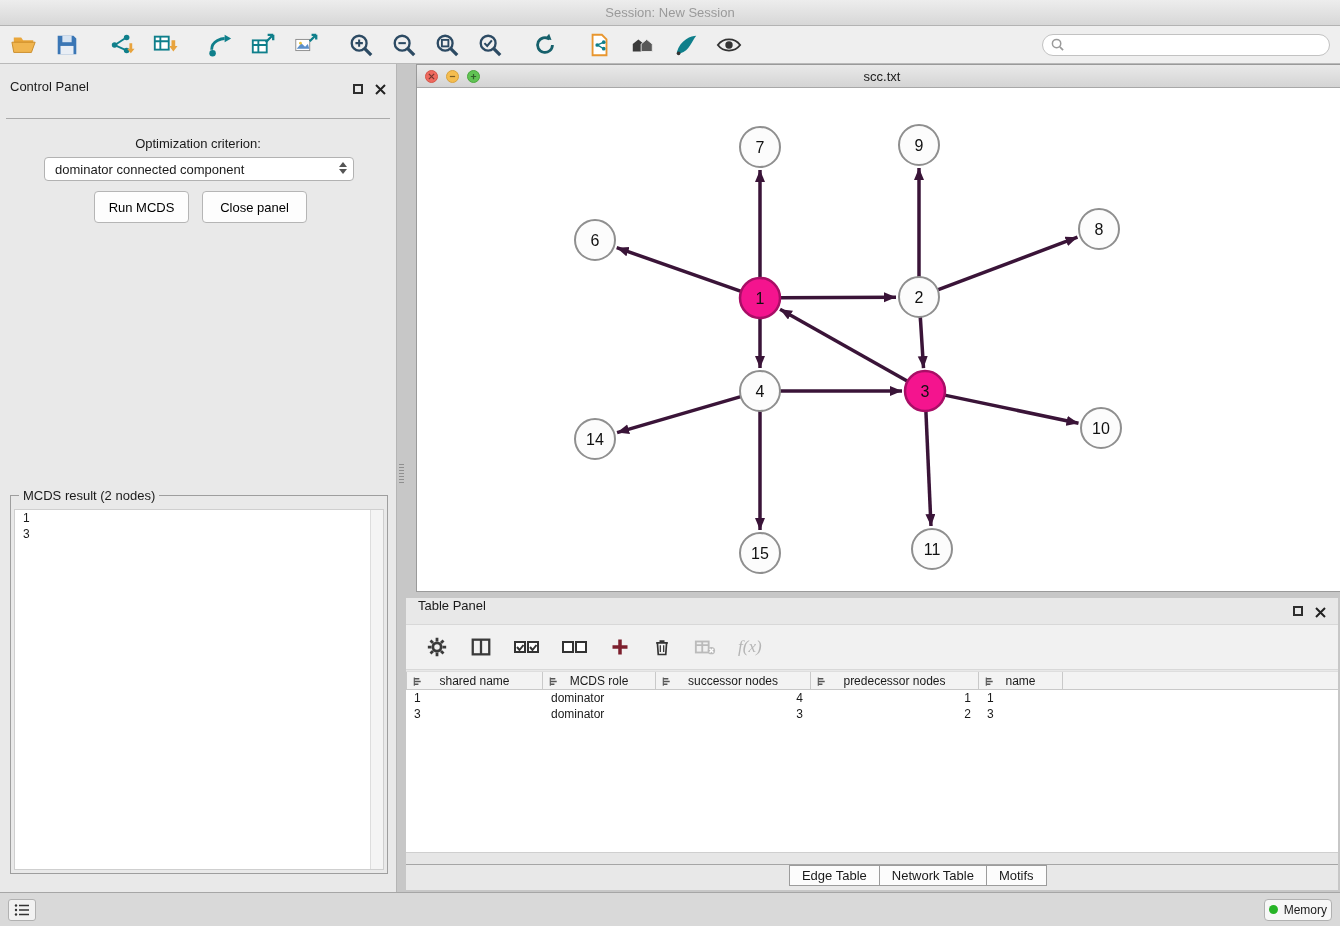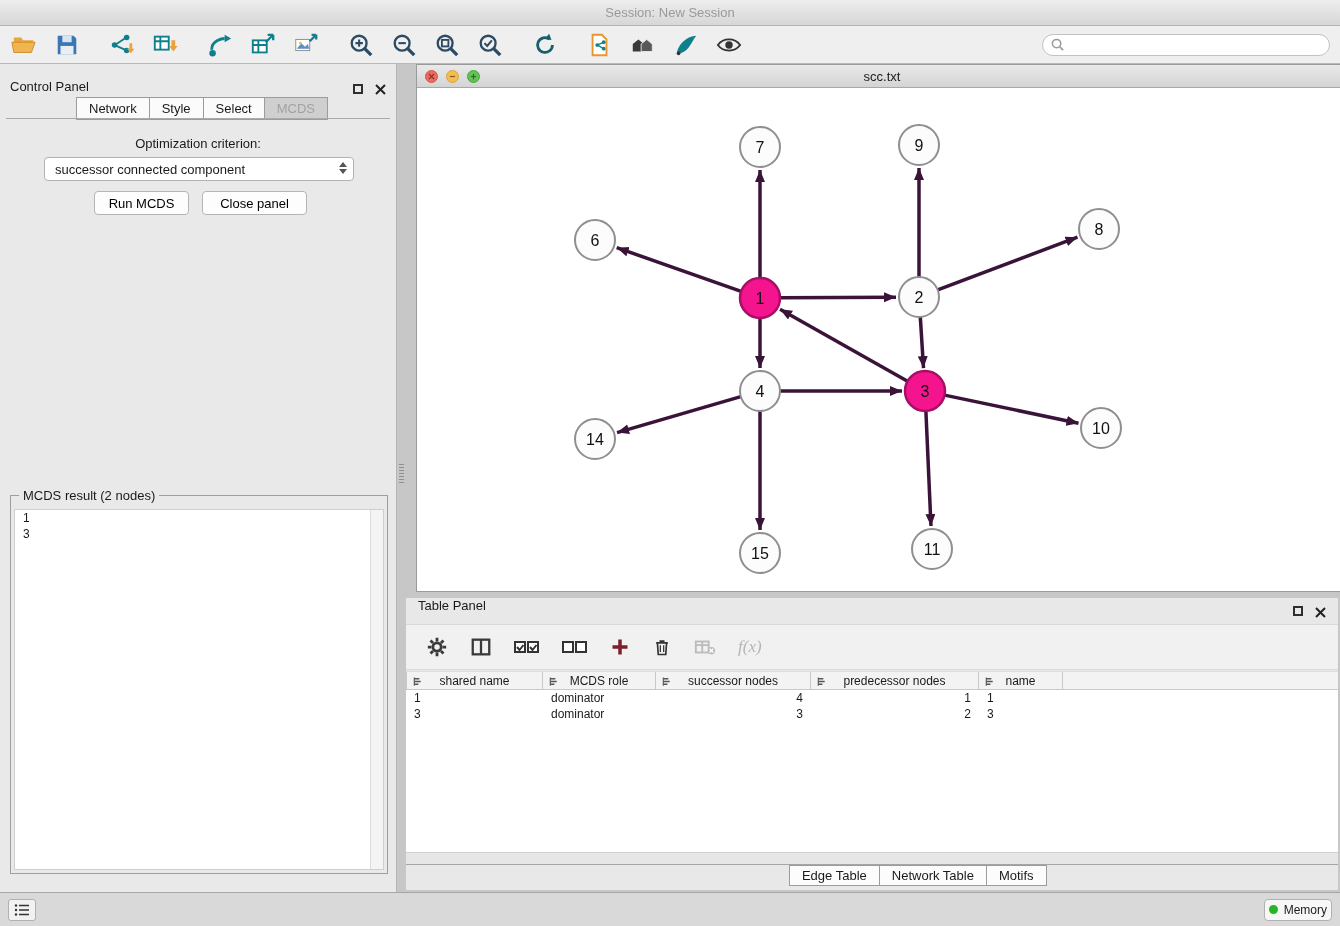--- a/index.html
+++ b/index.html
@@ -34,21 +34,21 @@
     margin-right:-1px; cursor:pointer; white-space:nowrap; }
   .cp-tab.active { background:#cfcfcf; color:#a2a2a2; }
   .cp-tabline { position:absolute; left:6px; right:6px; top:54px; border-bottom:1px solid #aaa; }
   .opt-label { position:absolute; top:72px; left:0; width:100%; text-align:center; font-size:13px; }
   .dropdown { position:absolute; left:44px; top:93px; width:310px; height:24px; background:#fff;
     border:1px solid #b2b2b2; border-radius:4px; font-size:13px; display:flex; align-items:center;
     padding-left:10px; cursor:pointer; }
   .dd-arrows { position:absolute; right:6px; top:4px; display:flex; flex-direction:column; align-items:center; gap:2px; }
   .tri-up { width:0; height:0; border-left:4px solid transparent; border-right:4px solid transparent; border-bottom:5px solid #555; }
   .tri-down { width:0; height:0; border-left:4px solid transparent; border-right:4px solid transparent; border-top:5px solid #555; }
-  .cp-btn { position:absolute; height:24px; background:#fdfdfd; border:1px solid #b5b5b5; border-radius:4px;
+  .cp-btn { position:absolute; height:32px; background:#fdfdfd; border:1px solid #b5b5b5; border-radius:4px;
     font-size:13px; font-family:inherit; cursor:pointer; }
   .run-btn { left:94px; top:127px; width:95px; }
   .closep-btn { left:202px; top:127px; width:105px; }
   .result-box { position:absolute; left:10px; top:424px; width:378px; height:386px;
     border:1px solid #9e9e9e; padding:0; }
   .result-box legend { font-size:13px; margin-left:8px; padding:0 4px; }
   .result-area { position:absolute; left:3px; top:6px; right:3px; bottom:3px; background:#fff; border:1px solid #cfcfcf; }
   .result-scrollbar { position:absolute; right:0; top:0; bottom:0; width:13px; background:#f4f4f4; border-left:1px solid #ddd; }
   .result-line { font-size:12px; padding:1px 0 0 8px; line-height:15px; }
 
@@ -250,32 +250,26 @@
     <span>Control Panel</span>
     <span class="panel-controls">
       <span class="float-icon"></span>
       <span class="close-x">
         <svg width="11" height="11" viewBox="0 0 11 11">
             <path d="M1 1 L10 10 M10 1 L1 10" stroke="#222" stroke-width="2"></path>
           </svg>
       </span>
     </span>
   </div>
-  <div class="cp-tabs">
-    <span class="cp-tab">Network</span>
-    <span class="cp-tab">Style</span>
-    <span class="cp-tab">Select</span>
-    <span class="cp-tab active">MCDS</span>
-  </div>
   <div class="cp-tabline"></div>
 
   <div class="opt-label">Optimization criterion:</div>
 
   <div class="dropdown">
-    <span>successor connected component</span>
+    <span>dominator connected component</span>
     <span class="dd-arrows">
       <span class="tri-up"></span>
         <span class="tri-down"></span>
     </span>
   </div>
 
   <button class="cp-btn run-btn">Run MCDS</button>
   <button class="cp-btn closep-btn">Close panel</button>
 
   <fieldset class="result-box">

